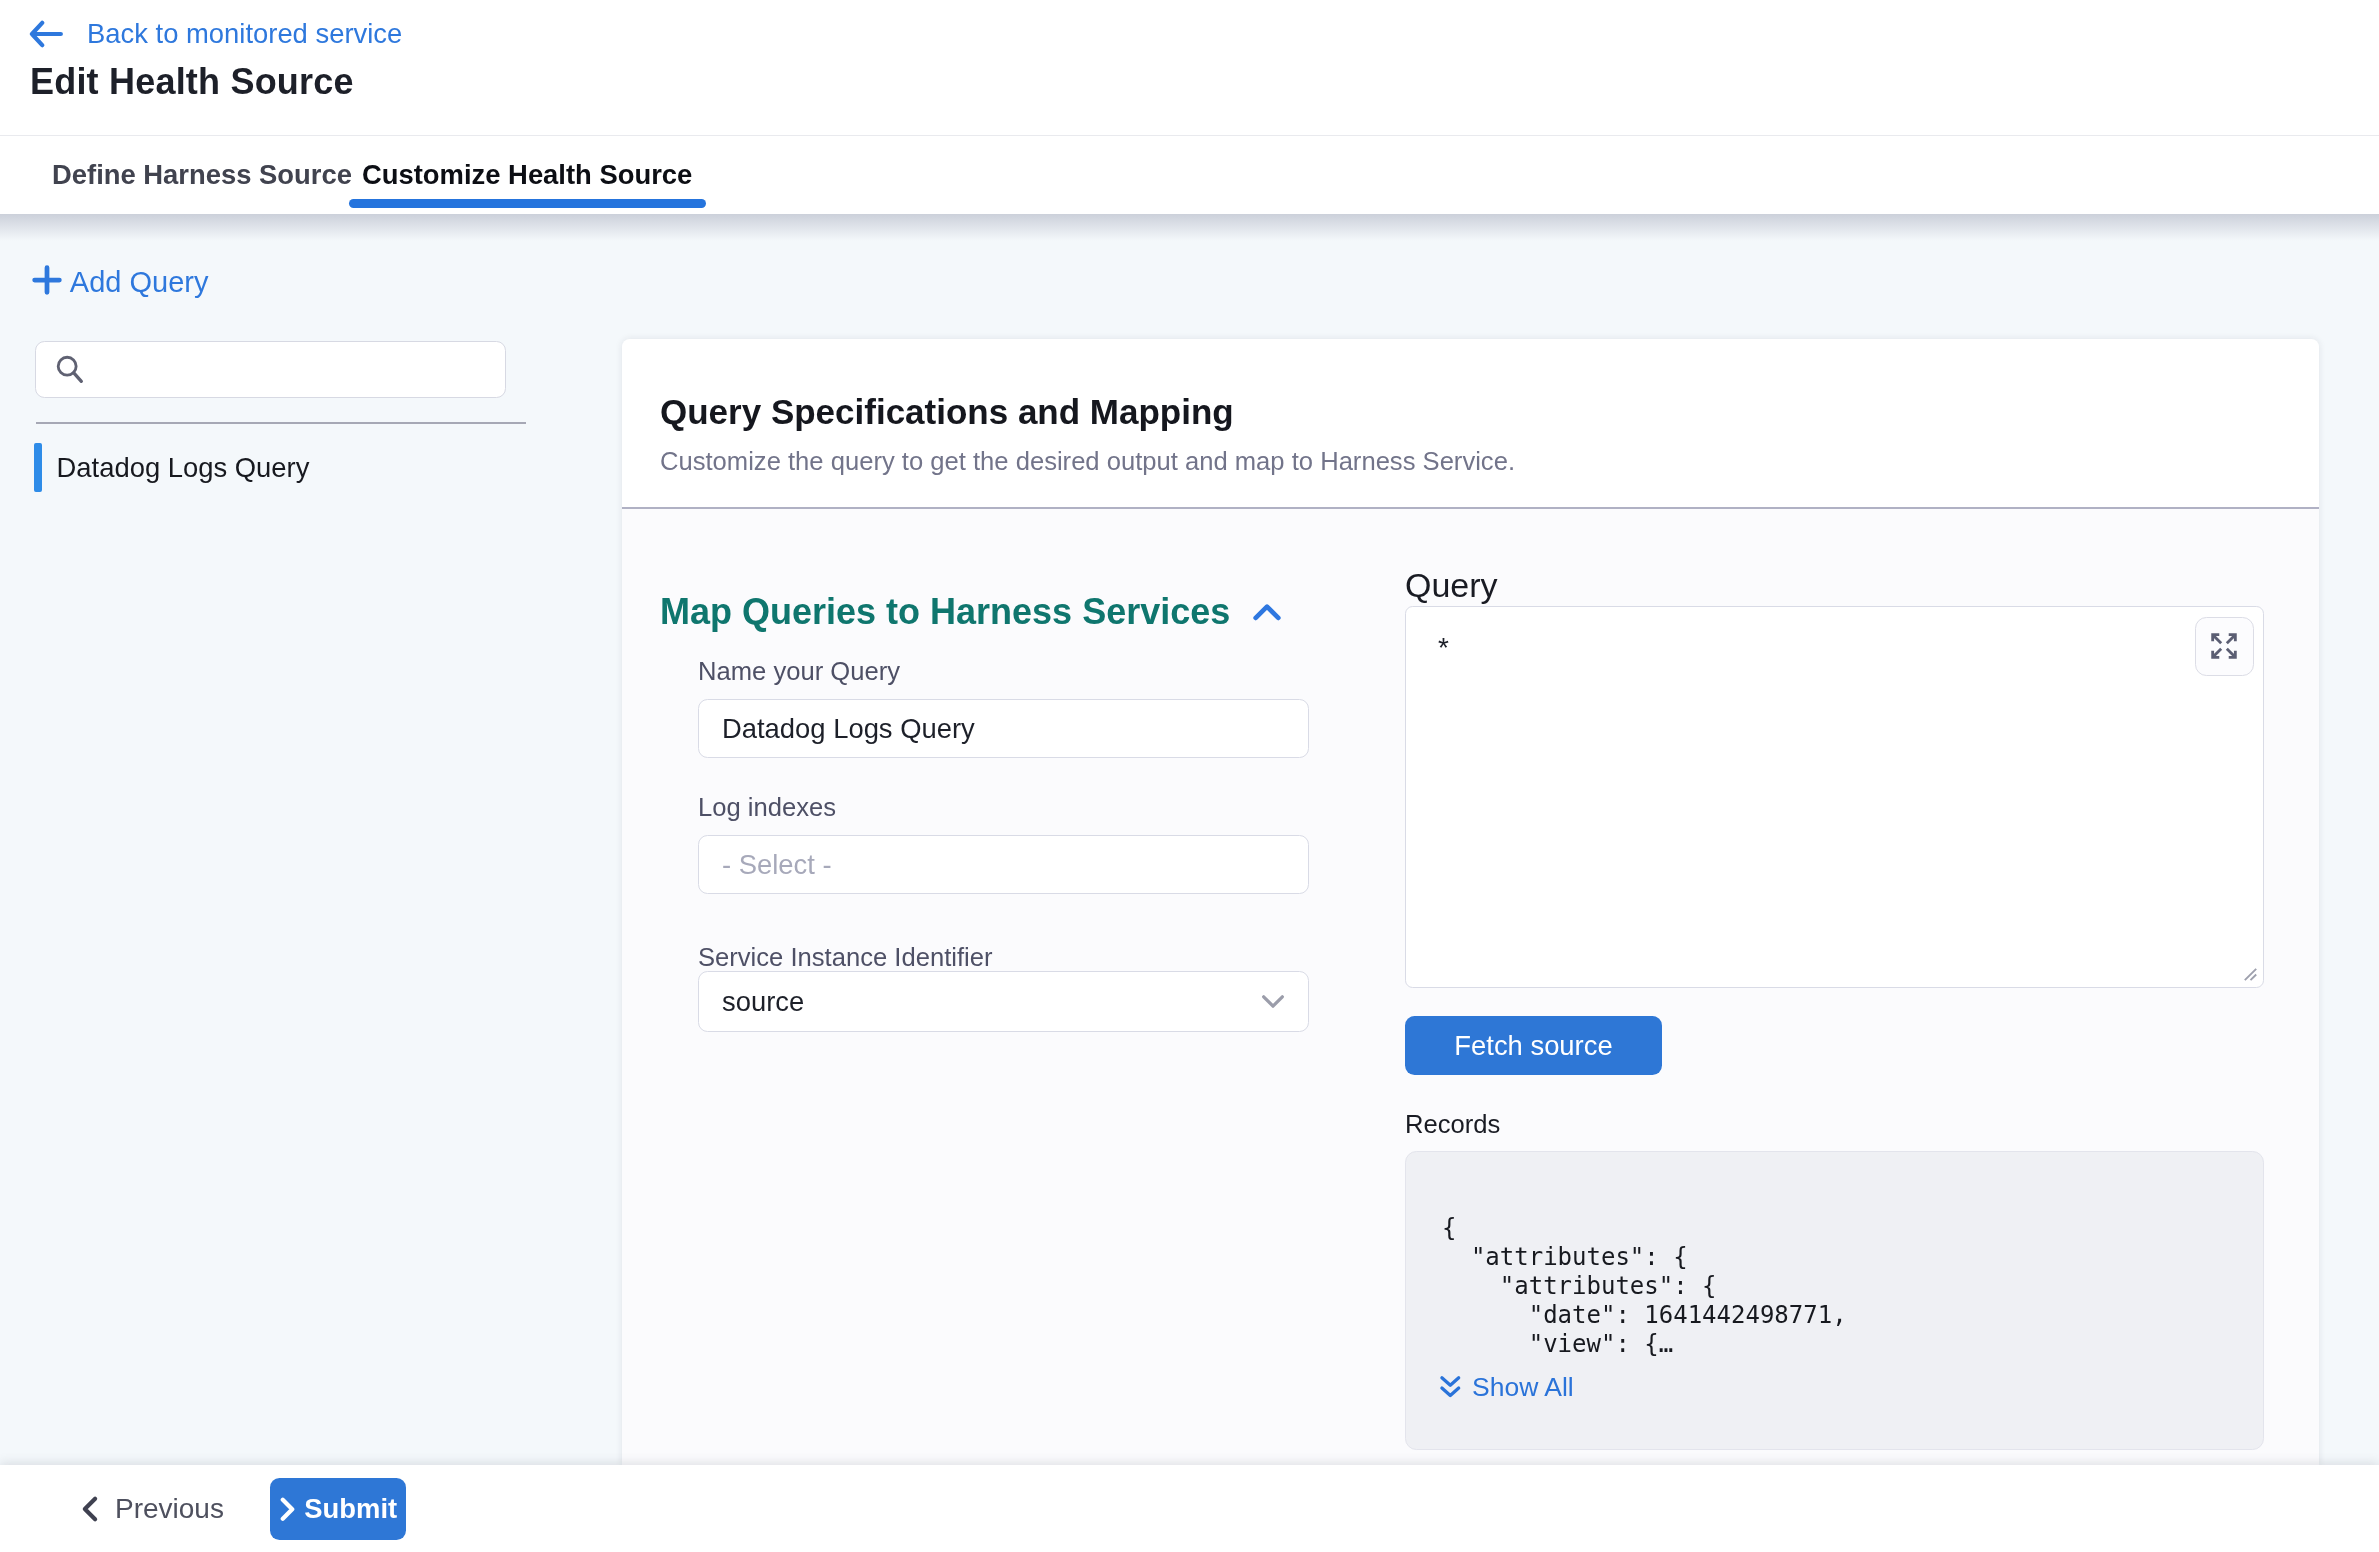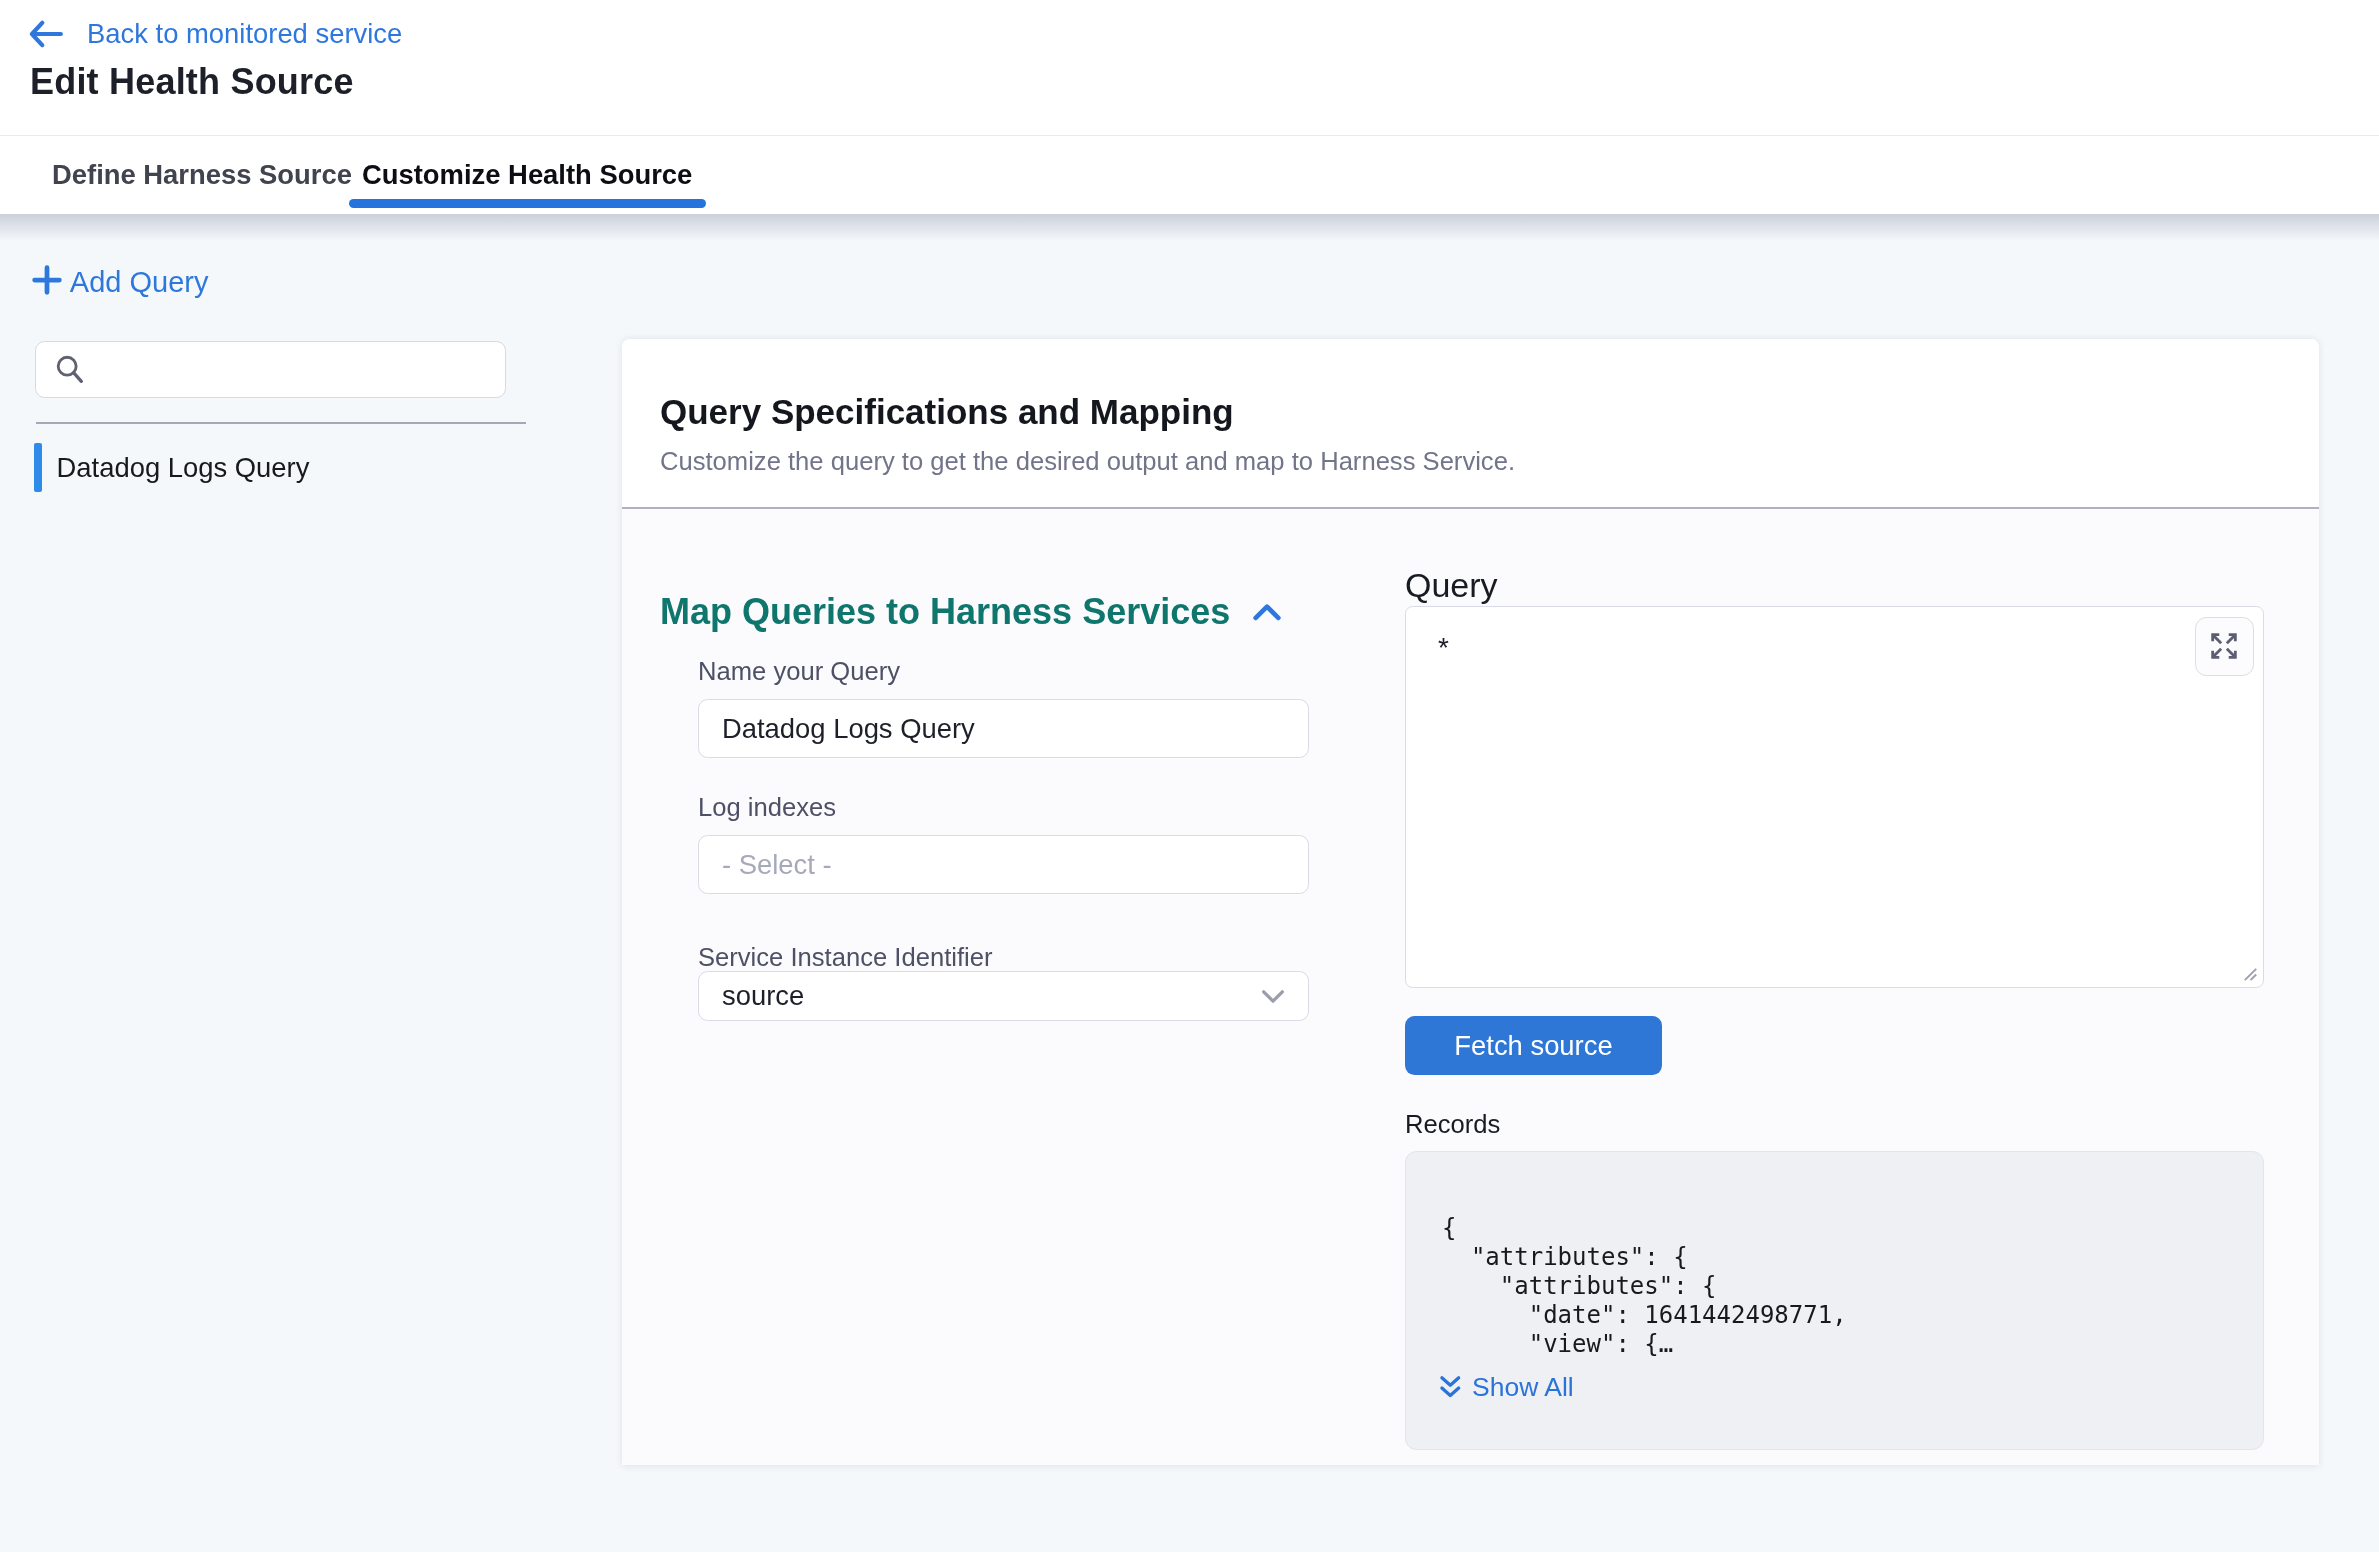--- a/index.html
+++ b/index.html
@@ -57,21 +57,21 @@
   .field-label{position:absolute;left:76px;font-size:25.6px;color:#4e5066;}
   .lbl-name{top:318px;}
   .lbl-logindex{top:454px;}
   .lbl-sii{top:591px;margin-top:13px;}
 
   .text-input{position:absolute;left:76px;width:611px;height:59px;background:#fff;border:1.9px solid #d9dbe6;border-radius:9.5px;
     font-size:27.4px;color:#1d2029;padding:0 23px;font-family:"Liberation Sans",sans-serif;outline:none;}
   .inp-name{top:360px;}
   .inp-logindex{top:496px;}
   .inp-logindex::placeholder{color:#a7a9ba;opacity:1;}
-  .dropdown{position:absolute;left:76px;top:632px;width:611px;height:50px;background:#fff;border:1.9px solid #d9dbe6;border-radius:9.5px;
+  .dropdown{position:absolute;left:76px;top:632px;width:611px;height:61px;background:#fff;border:1.9px solid #d9dbe6;border-radius:9.5px;
     display:flex;align-items:center;justify-content:space-between;padding:0 21px 0 23px;cursor:pointer;}
   .dropdown-value{font-size:27.4px;color:#1d2029;}
 
   
   .query-label{position:absolute;left:783px;top:227px;font-size:34px;color:#191b23;}
   .query-area{position:absolute;left:783px;top:267px;width:859px;height:382px;background:#fff;border:1.9px solid #d9dbe6;border-radius:7.6px;}
   .query-textarea{position:absolute;left:0;top:0;width:100%;height:100%;border:none;outline:none;resize:none;background:transparent;
     font-size:28px;color:#1d2029;padding:24.6px 85px 19px 32px;font-family:"Liberation Sans",sans-serif;}
   .expand-btn{position:absolute;right:9.5px;top:9.5px;width:59px;height:59px;background:#fcfcfe;border:1.9px solid #dcdde6;border-radius:11.4px;
     display:flex;align-items:center;justify-content:center;cursor:pointer;}
@@ -196,15 +196,29 @@
       <div class="show-all">
         <svg width="24.6" height="28" viewBox="0 0 26 30">
           <path d="M4 4 L13 12 L22 4" stroke="#2a73d9" stroke-width="3.5" fill="none" stroke-linecap="round" stroke-linejoin="round"></path>
           <path d="M4 15 L13 23 L22 15" stroke="#2a73d9" stroke-width="3.5" fill="none" stroke-linecap="round" stroke-linejoin="round"></path>
         </svg>
         <span class="show-all-label">Show All</span>
       </div>
     </div>
   </div>
 
+  <div class="footer">
+    <div class="prev-btn">
+      <svg width="21" height="28" viewBox="0 0 22 30">
+        <path d="M17 4 L6 15 L17 26" stroke="#3f4150" stroke-width="4.5" fill="none" stroke-linecap="round" stroke-linejoin="round"></path>
+      </svg>
+      <span class="prev-label">Previous</span>
+    </div>
+    <button class="submit-btn">
+      <svg width="17" height="24.6" viewBox="0 0 18 26">
+        <path d="M4 3 L14 13 L4 23" stroke="#ffffff" stroke-width="4.5" fill="none" stroke-linecap="round" stroke-linejoin="round"></path>
+      </svg>
+      <span class="submit-label">Submit</span>
+    </button>
+  </div>
 
 </div>
 
 
 </body></html>

